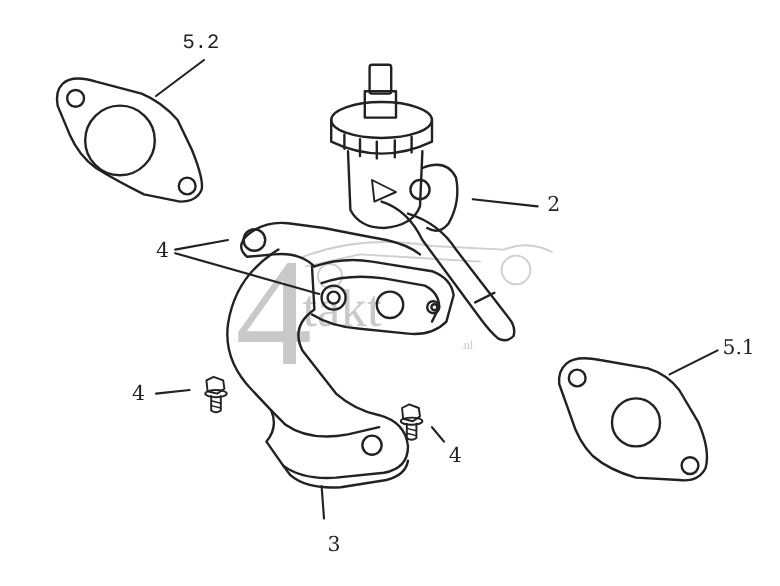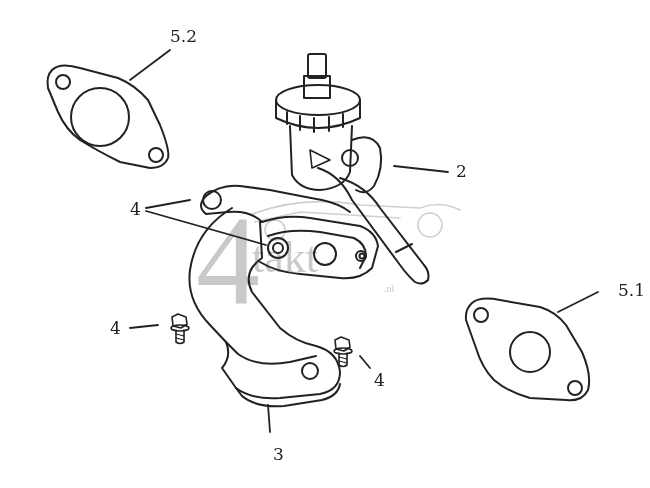--- a/index.html
+++ b/index.html
@@ -96,21 +96,21 @@
       <ellipse cx="343" cy="351" rx="9" ry="3" stroke-width="1.6"></ellipse>
       <path d="M339 353 L339 365 Q343 368 347 365 L347 353" stroke-width="1.6"></path>
       <path d="M339 357 L347 359 M339 361 L347 363" stroke-width="1.2"></path>
     </g>
     <line x1="360" y1="356" x2="370" y2="368" stroke-width="1.8"></line>
 
     <line x1="146" y1="208" x2="190" y2="200" stroke-width="1.8"></line>
     <line x1="146" y1="211" x2="266" y2="245" stroke-width="1.8"></line>
   </svg>
 
-  <div class="label" style="left:170px; top:28px;">5.2</div>
+  <div class="label" style="left:152px; top:28px;font-family:Liberation Mono, monospace;">5.2</div>
   <div class="label" style="left:456px; top:163px;">2</div>
   <div class="label" style="left:130px; top:201px;">4</div>
   <div class="label" style="left:110px; top:320px;">4</div>
   <div class="label" style="left:374px; top:372px;">4</div>
-  <div class="label" style="left:602px; top:282px;margin-left:16px;">5.1</div>
+  <div class="label" style="left:602px; top:282px;">5.1</div>
   <div class="label" style="left:273px; top:446px;">3</div>
 
 </div>
 
 </body></html>

